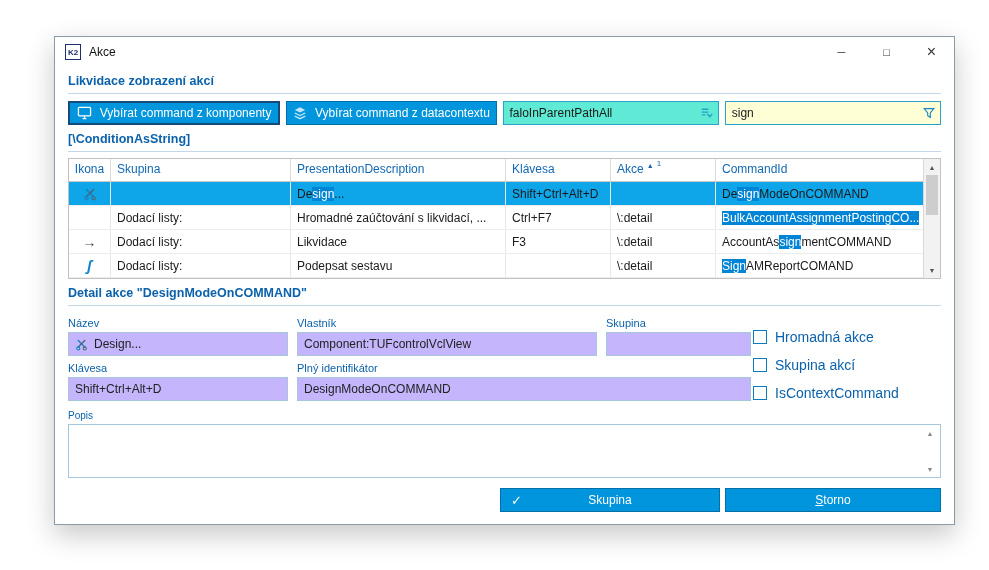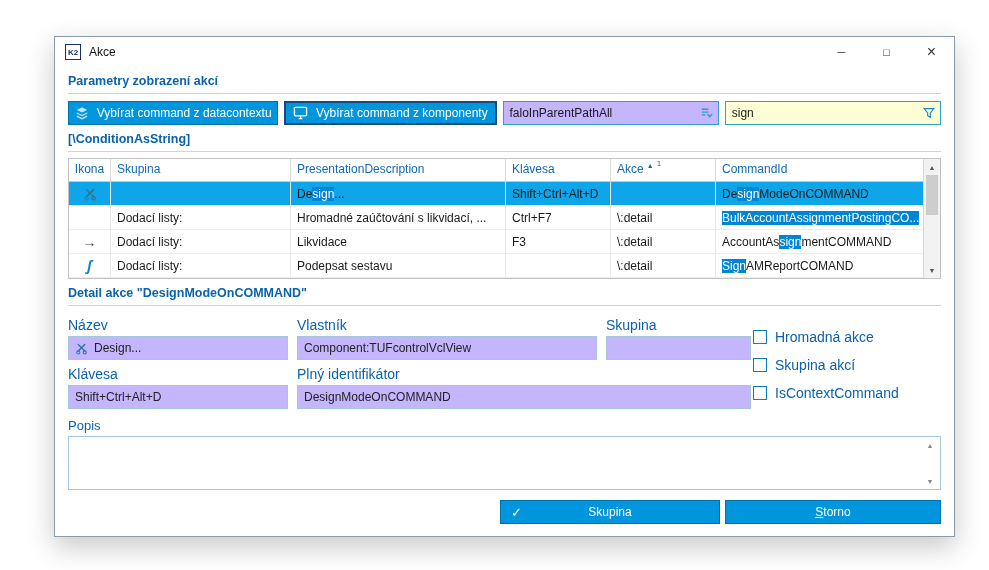--- a/index.html
+++ b/index.html
@@ -19,21 +19,21 @@
   .content{padding:0 13px 12px;}
   
   .sec-h{color:#0b62ac;font-weight:bold;font-size:12.5px;border-bottom:1px solid #c2d8e8;
          padding:3px 0 5px;margin-top:4px;}
   
   .toolbar{display:flex;gap:6px;margin-top:7px;}
   .abtn{flex:1;height:24px;background:#0095dc;border:1px solid #0070a8;color:#fff;
         display:flex;align-items:center;justify-content:center;gap:8px;font-size:12px;
         box-sizing:border-box;padding:0;cursor:default;}
   .abtn.focused{border:2px solid #174a78;}
-  .combo,.filterbox{flex:1;height:24px;border:1px solid #2ba3c9;background:#c4b5fd;display:flex;
+  .combo,.filterbox{flex:1;height:24px;border:1px solid #2ba3c9;background:#5eead4;display:flex;
         align-items:center;padding-left:6px;box-sizing:border-box;}
   .filterbox{background:#ffffd6;}
   .right-icon{margin-left:auto;padding-right:4px;display:flex;align-items:center;}
   
   .tablewrap{position:relative;border:1px solid #c2c2c2;margin-top:6px;padding-right:17px;box-sizing:border-box;}
   .thead{display:flex;height:22px;color:#1268b3;border-bottom:1px solid #c9c9c9;align-items:stretch;}
   .th{padding:3px 6px;border-right:1px solid #dcdcdc;box-sizing:border-box;white-space:nowrap;
       overflow:hidden;display:flex;align-items:flex-start;gap:3px;}
   .trow{display:flex;height:23px;border-bottom:1px solid #ececec;}
   .trow:last-child{border-bottom:none;}
@@ -53,28 +53,28 @@
   .sig-glyph{font-size:15px;color:#1385c8;font-style:italic;font-weight:bold;}
   .vscroll{position:absolute;top:0;right:0;bottom:0;width:17px;background:#f2f2f2;
            border-left:1px solid #d9d9d9;box-sizing:border-box;}
   .sarrow{position:absolute;left:0;width:16px;height:14px;display:flex;align-items:center;
           justify-content:center;font-size:7px;color:#555;}
   .sarrow.up{top:1px;} .sarrow.down{bottom:1px;}
   .vthumb{position:absolute;left:2px;right:2px;top:16px;height:40px;background:#cdcdcd;}
   
   .detail-flex{display:flex;margin-top:8px;}
   .dgrid{display:grid;grid-template-columns:220px 300px 145px;gap:3px 9px;align-content:start;}
-  .dlbl{color:#0b62ac;font-size:14px;padding-top:3px;}
+  .dlbl{color:#0b62ac;font-size:11px;padding-top:3px;}
   .dfld{height:24px;border:1px solid #a5c6db;display:flex;align-items:center;padding:0 6px;
         box-sizing:border-box;gap:6px;background:#c4b5fd;color:#222;}
   .span2{grid-column:2/4;}
   .checks{margin-left:auto;width:188px;display:flex;flex-direction:column;gap:12px;padding-top:15px;}
   .chk{display:flex;align-items:center;gap:8px;color:#0b62ac;font-size:14px;cursor:default;}
   .chkbox{width:14px;height:14px;border:1px solid #0b7ec0;background:#fff;box-sizing:border-box;flex:none;}
-  .popis-lbl{color:#0b62ac;font-size:13px;margin-top:9px;}
+  .popis-lbl{color:#0b62ac;font-size:10px;margin-top:9px;}
   .popis{position:relative;height:52px;border:1px solid #a5c6db;margin-top:3px;background:#fff;}
   .popis .sarrow{right:2px;left:auto;color:#888;}
   
   .footer{display:flex;justify-content:flex-end;gap:5px;margin-top:10px;}
   .fbtn{height:24px;background:#0095dc;border:1px solid #0070a8;color:#fff;position:relative;
         display:flex;align-items:center;justify-content:center;font-size:12px;box-sizing:border-box;cursor:default;}
   .fbtn.vybrat{width:220px;} .fbtn.storno{width:216px;}
   .fcheck{position:absolute;left:10px;font-size:13px;}
   .ukey{text-decoration:underline;}
   svg{display:block;}
@@ -89,42 +89,42 @@
     <span class="wtitle">Akce</span>
     <div class="tb-controls">
       <span class="tbtn">─</span>
       <span class="tbtn">□</span>
       <span class="tbtn closeb">×</span>
     </div>
   </div>
 
   <div class="content">
 
-    <div class="sec-h">Parametry zobrazení akcí</div>
+    <div class="sec-h">Likvidace zobrazení akcí</div>
 
     <div class="toolbar">
+      <button class="abtn focused">
+        <span>
+          <svg width="15" height="14" viewBox="0 0 16 15">
+            <rect x="1.5" y="1.5" width="13" height="9" rx="1" fill="none" stroke="#ffffff" stroke-width="1.4"></rect>
+            <path d="M6 13.5 H10 M8 10.5 V13.5" stroke="#ffffff" stroke-width="1.4"></path>
+          </svg>
+        </span>
+        <span>Vybírat command z komponenty</span>
+      </button>
       <button class="abtn">
         <span>
           <svg width="14" height="14" viewBox="0 0 16 16">
             <path d="M8 1.5 L14 4.5 L8 7.5 L2 4.5 Z" fill="#bfe6f7"></path>
             <path d="M2 8 L8 11 L14 8" fill="none" stroke="#bfe6f7" stroke-width="1.5"></path>
             <path d="M2 11.5 L8 14.5 L14 11.5" fill="none" stroke="#bfe6f7" stroke-width="1.5"></path>
           </svg>
         </span>
         <span>Vybírat command z datacontextu</span>
       </button>
-      <button class="abtn focused">
-        <span>
-          <svg width="15" height="14" viewBox="0 0 16 15">
-            <rect x="1.5" y="1.5" width="13" height="9" rx="1" fill="none" stroke="#ffffff" stroke-width="1.4"></rect>
-            <path d="M6 13.5 H10 M8 10.5 V13.5" stroke="#ffffff" stroke-width="1.4"></path>
-          </svg>
-        </span>
-        <span>Vybírat command z komponenty</span>
-      </button>
       <div class="combo">
         <span>faloInParentPathAll</span>
         <span class="right-icon">
           <svg width="15" height="14" viewBox="0 0 16 15">
             <path d="M3 3.5h7M3 6.5h7M3 9.5h4" stroke="#2aa0c4" stroke-width="1.4"></path>
             <path d="M9 8.5l2.5 3L14 8.5" fill="none" stroke="#2aa0c4" stroke-width="1.5"></path>
           </svg>
         </span>
       </div>
       <div class="filterbox">

